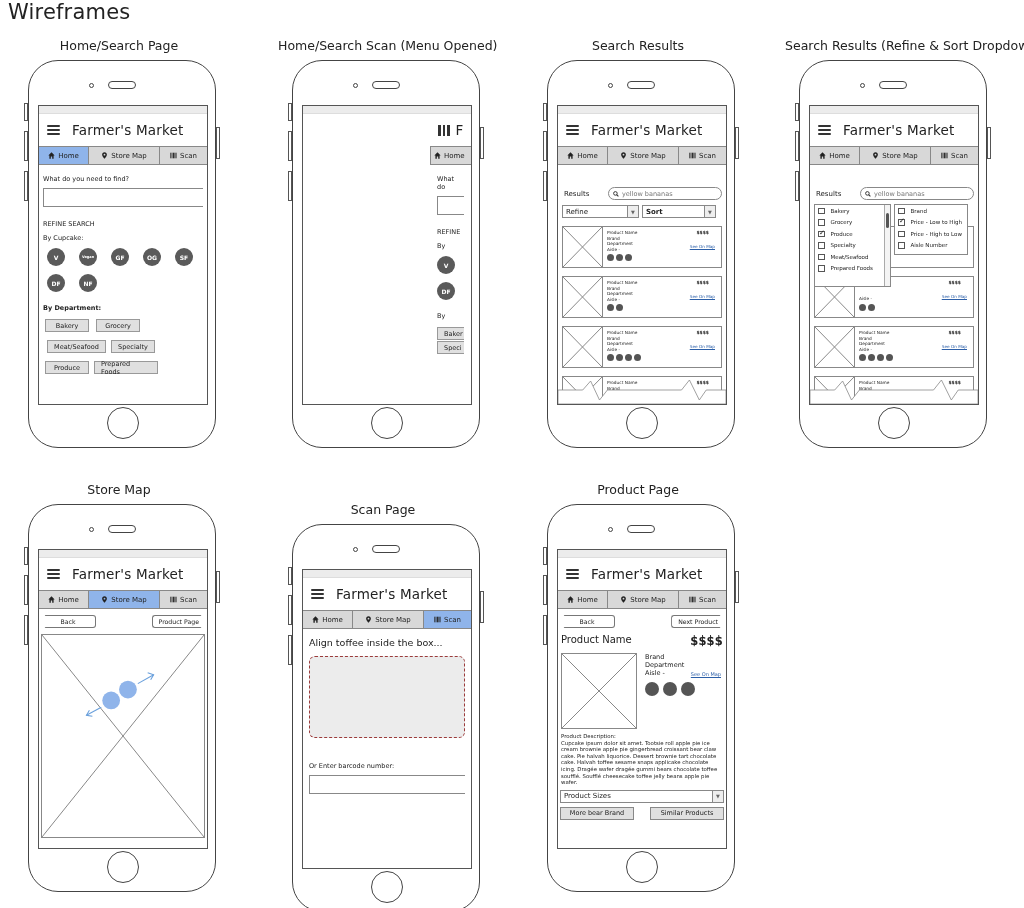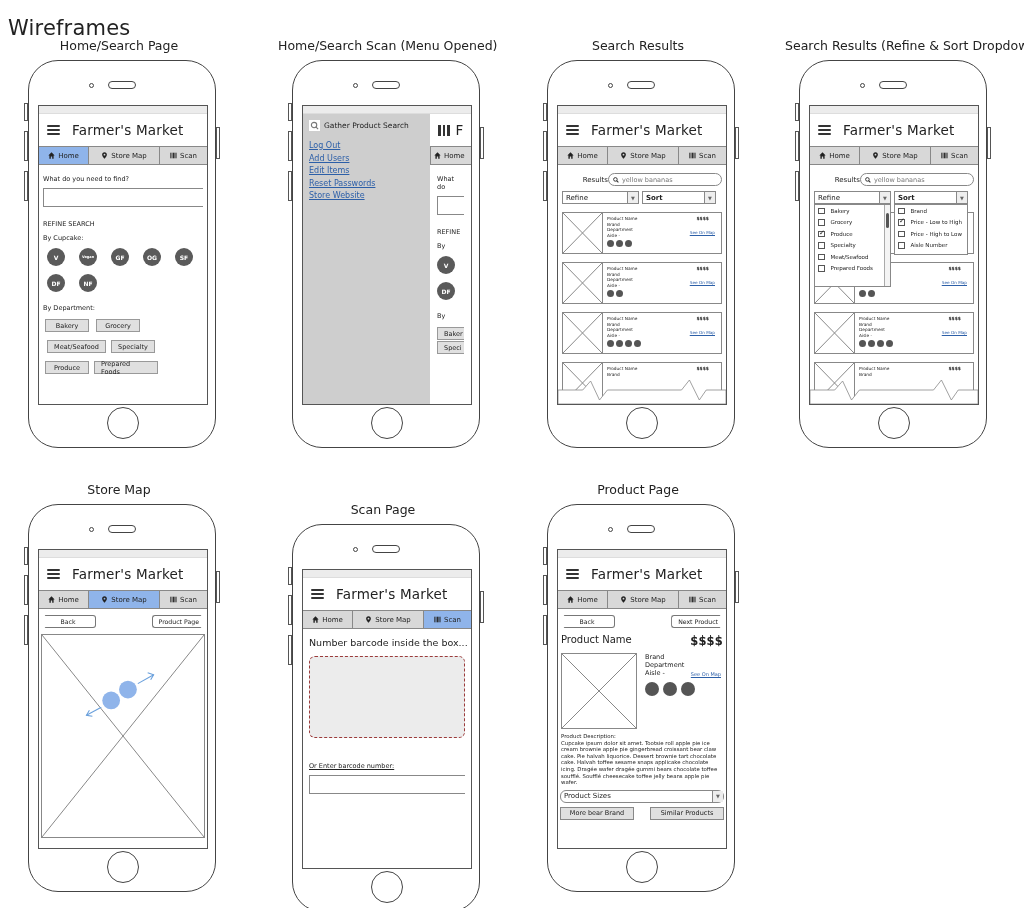--- a/index.html
+++ b/index.html
@@ -1,17 +1,17 @@
 <!DOCTYPE html>
 <html><head>
 <meta charset="utf-8">
 <style>
   * { box-sizing: border-box; margin: 0; padding: 0; }
   body { width: 1024px; height: 908px; background: #fff; font-family: "DejaVu Sans", sans-serif; color: #222; position: relative; overflow: hidden; }
-  .page-title { position: absolute; left: 8px; top: 16px; font-size: 21px; font-weight: normal; letter-spacing: 0.2px; }
+  .page-title { position: absolute; left: 8px; top: 0; font-size: 21px; font-weight: normal; letter-spacing: 0.2px; }
   .wf { position: absolute; width: 210px; }
   .wf-label { position: absolute; top: 0; left: 0; width: 100%; text-align: center; font-size: 12.5px; color: #222; white-space: nowrap; }
   .phone { position: absolute; top: 22px; left: 14px; width: 188px; height: 388px; border: 1.5px solid #444; border-radius: 30px; background: #fff; }
   .phone .side { position: absolute; width: 4px; border: 1.2px solid #555; background: #fff; }
   .phone .side.l1 { left: -5px; top: 42px; height: 18px; }
   .phone .side.l2 { left: -5px; top: 70px; height: 30px; }
   .phone .side.l3 { left: -5px; top: 110px; height: 30px; }
   .phone .side.r1 { right: -5px; top: 66px; height: 32px; }
   .cam { position: absolute; top: 22px; left: 60px; width: 5px; height: 5px; border: 1px solid #444; border-radius: 50%; }
   .speaker { position: absolute; top: 20px; left: 79px; width: 28px; height: 8px; border: 1.2px solid #444; border-radius: 5px; }
@@ -34,21 +34,21 @@
   .searchrow .inp { flex: 1; background: #fff; border: none; }
   .circles { display: flex; flex-wrap: wrap; gap: 8px 14px; margin: 6px 0 0 4px; width: 160px; }
   .circle { width: 18px; height: 18px; border-radius: 50%; background: #5a5a5a; color: #fff; font-size: 6px; display: flex; align-items: center; justify-content: center; font-weight: bold; }
   .circle.tiny { font-size: 3.5px; }
   .deps { display: flex; flex-wrap: wrap; gap: 8px 5px; margin-top: 7px; padding-left: 2px; }
   .dep { height: 13px; background: #e0e0e0; border: 1px solid #999; font-size: 6.5px; display: flex; align-items: center; justify-content: center; padding: 0 6px; }
   .menu-overlay { position: absolute; left: 0; top: 8px; width: 127px; bottom: 0; background: #cecece; padding: 6px 6px; }
   .menu-head { display: flex; align-items: center; font-size: 7.5px; margin-bottom: 10px; }
   .menu-head .logo { width: 11px; height: 11px; background: #fff; margin-right: 4px; display: flex; align-items: center; justify-content: center; }
   .menu-link { display: block; color: #2c5fa8; text-decoration: underline; font-size: 8px; margin-bottom: 3.5px; }
-  .results-row { display: flex; align-items: center; margin-top: 2px; text-align: right; }
+  .results-row { display: flex; align-items: center; margin-top: 16px; }
   .results-row .lbl { width: 46px; font-size: 7px; padding-left: 2px; }
   .pill { flex: 1; height: 13px; border: 1px solid #888; border-radius: 8px; display: flex; align-items: center; font-size: 6.5px; color: #777; padding-left: 4px; }
   .dropdowns { display: flex; gap: 3px; margin-top: 5px; }
   .dd { height: 13px; border: 1px solid #888; display: flex; align-items: center; justify-content: space-between; font-size: 7px; padding-left: 3px; background: #fff; }
   .dd .arrow { width: 11px; height: 100%; border-left: 1px solid #888; background: #eee; display: flex; align-items: center; justify-content: center; font-size: 5px; color: #666; }
   .dd.refine { width: 77px; } .dd.sort { width: 74px; }
   .card { position: relative; height: 42px; border: 1px solid #888; margin-top: 8px; display: flex; }
   .card .img { width: 40px; border-right: 1px solid #888; position: relative; overflow: hidden; }
   .card .info { flex: 1; padding: 3px 4px; font-size: 4.3px; line-height: 5.5px; position: relative; }
   .card .price { position: absolute; right: 12px; top: 3px; font-size: 4.5px; font-weight: bold; }
@@ -72,21 +72,21 @@
   .scanbox { margin: 8px 6px 0; height: 82px; border: 1.2px dashed #9b3b3b; border-radius: 6px; background: #ececec; }
   .prod-head { display: flex; justify-content: space-between; margin-top: 6px; padding: 0 3px; font-size: 10px; }
   .prod-head .pp { font-size: 11.5px; font-weight: bold; letter-spacing: 0.2px; }
   .prod-body { display: flex; margin-top: 5px; padding: 0 3px; }
   .prod-img { width: 76px; height: 76px; border: 1px solid #888; position: relative; }
   .prod-meta { margin-left: 8px; font-size: 6.5px; line-height: 8px; position: relative; flex: 1; }
   .prod-meta .seemap { position: absolute; right: 2px; top: 17px; font-size: 5px; color: #2c5fa8; text-decoration: underline; }
   .prod-meta .bigdots { display: flex; gap: 4px; margin-top: 5px; }
   .prod-meta .bigdots i { display: block; width: 14px; height: 14px; border-radius: 50%; background: #555; }
   .desc { margin: 4px 3px 0; font-size: 5.4px; line-height: 6.6px; color: #222; }
-  .sizes { margin: 4px 2px 0; height: 13px; border-radius: 6px; }
+  .sizes { margin: 4px 2px 0; height: 13px; }
   .twobtn { display: flex; justify-content: space-between; margin: 4px 2px 0; }
   .twobtn div { width: 74px; height: 13px; border: 1px solid #888; background: #e0e0e0; font-size: 6.5px; display: flex; align-items: center; justify-content: center; }
   a { color: inherit; }
 </style>
 </head>
 <body>
 
 <svg width="0" height="0" style="position:absolute">
   <defs>
     <symbol id="ic-home" viewBox="0 0 10 10">
@@ -160,21 +160,21 @@
         <div class="lbl" style="margin-top:6px;">By Cupcake:</div>
         <div class="circles">
           <div class="circle">V</div>
           <div class="circle tiny">Vegan</div>
           <div class="circle">GF</div>
           <div class="circle">OG</div>
           <div class="circle">SF</div>
           <div class="circle">DF</div>
           <div class="circle">NF</div>
         </div>
-        <div class="lbl" style="margin-top:12px;">By Department:</div>
+        <div class="lbl" style="margin-top:12px;font-weight:bold;">By Department:</div>
         <div class="deps">
           <div class="dep" style="width:44px">Bakery</div>
           <div class="dep" style="width:44px;margin-left:2px">Grocery</div>
           <div class="dep" style="width:59px;margin-left:2px">Meat/Seafood</div>
           <div class="dep" style="width:44px">Specialty</div>
           <div class="dep" style="width:44px">Produce</div>
           <div class="dep" style="width:64px">Prepared Foods</div>
         </div>
       </div>
     </div>
@@ -215,36 +215,20 @@
           <div style="margin-top:5px;height:19px;border:1px solid #888;border-right:none;"></div>
           <div style="margin-top:13px;">REFINE</div>
           <div style="margin-top:6px;">By</div>
           <div class="circle" style="margin-top:6px">V</div>
           <div class="circle" style="margin-top:8px">DF</div>
           <div style="margin-top:12px;">By</div>
           <div class="dep" style="margin-top:7px;border-right:none;justify-content:flex-start">Baker</div>
           <div class="dep" style="margin-top:1px;border-right:none;justify-content:flex-start">Speci</div>
         </div>
       </div>
-      <div class="menu-overlay">
-        <div class="menu-head">
-          <span class="logo">
-              <svg width="9" height="9" viewBox="0 0 10 10">
-                <circle cx="4.5" cy="4.5" r="3" fill="none" stroke="#777" stroke-width="1.2"></circle>
-                <line x1="6.8" y1="6.8" x2="9" y2="9" stroke="#777" stroke-width="1.3"></line>
-              </svg>
-            </span>
-          <span>Gather Product Search</span>
-        </div>
-        <a class="menu-link">Log Out</a>
-        <a class="menu-link">Add Users</a>
-        <a class="menu-link">Edit Items</a>
-        <a class="menu-link">Reset Passwords</a>
-        <a class="menu-link">Store Website</a>
-      </div>
     </div>
     <div class="homebtn"></div>
   </div>
 </div>
 
 <div class="wf" style="left:533px; top:38px; height:420px;">
   <div class="wf-label">Search Results</div>
   <div class="phone">
     <div class="side l1"></div>
       <div class="side l2"></div>
@@ -651,23 +635,23 @@
             </svg>
             <span>Store Map</span>
           </div>
         <div class="tab t3 active">
             <svg width="7" height="7">
               <use href="#ic-barcode"></use>
             </svg>
             <span>Scan</span>
           </div>
       </div>
-      <div class="scan-title">Number barcode inside the box...</div>
+      <div class="scan-title">Align toffee inside the box...</div>
       <div class="scanbox"></div>
-      <div class="lbl" style="margin:24px 0 0 6px;text-decoration:underline;">Or Enter barcode number:</div>
+      <div class="lbl" style="margin:24px 0 0 6px;">Or Enter barcode number:</div>
       <div class="searchrow" style="margin:5px 6px 0;">
         <input class="inp" value="" style="">
 
       </div>
     </div>
     <div class="homebtn"></div>
   </div>
 </div>
 
 <div class="wf" style="left:533px; top:482px; height:420px;">

